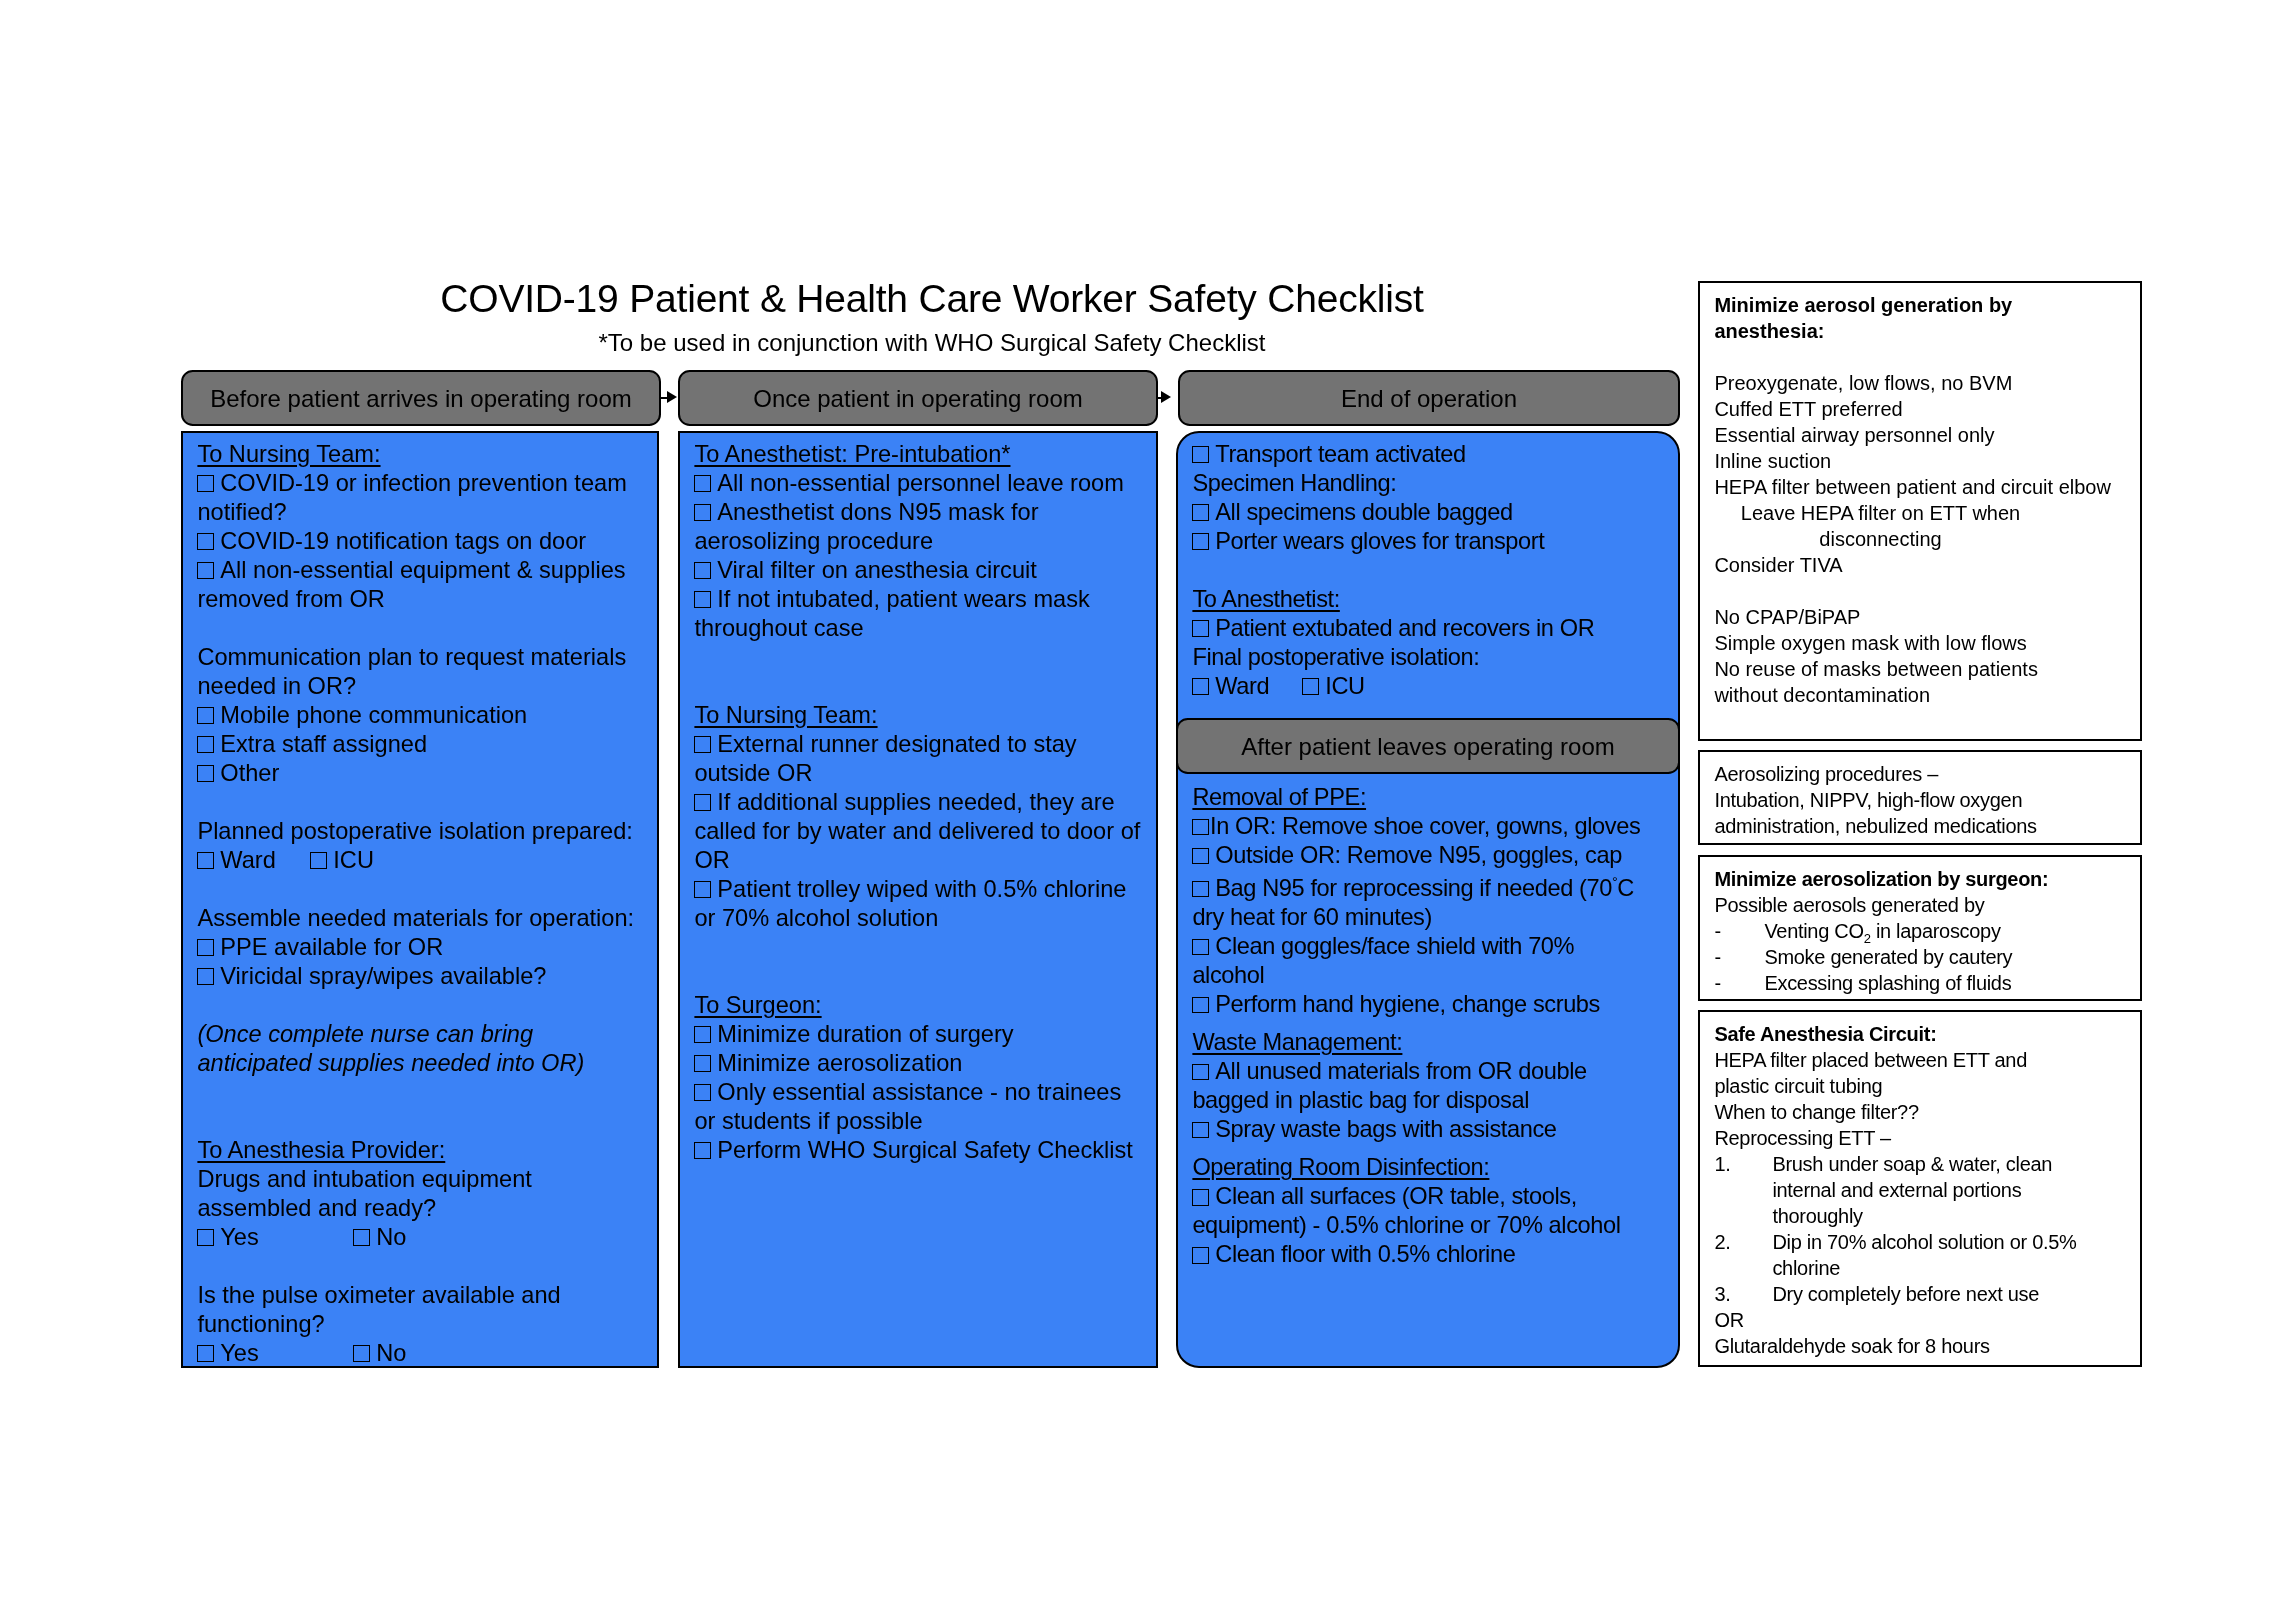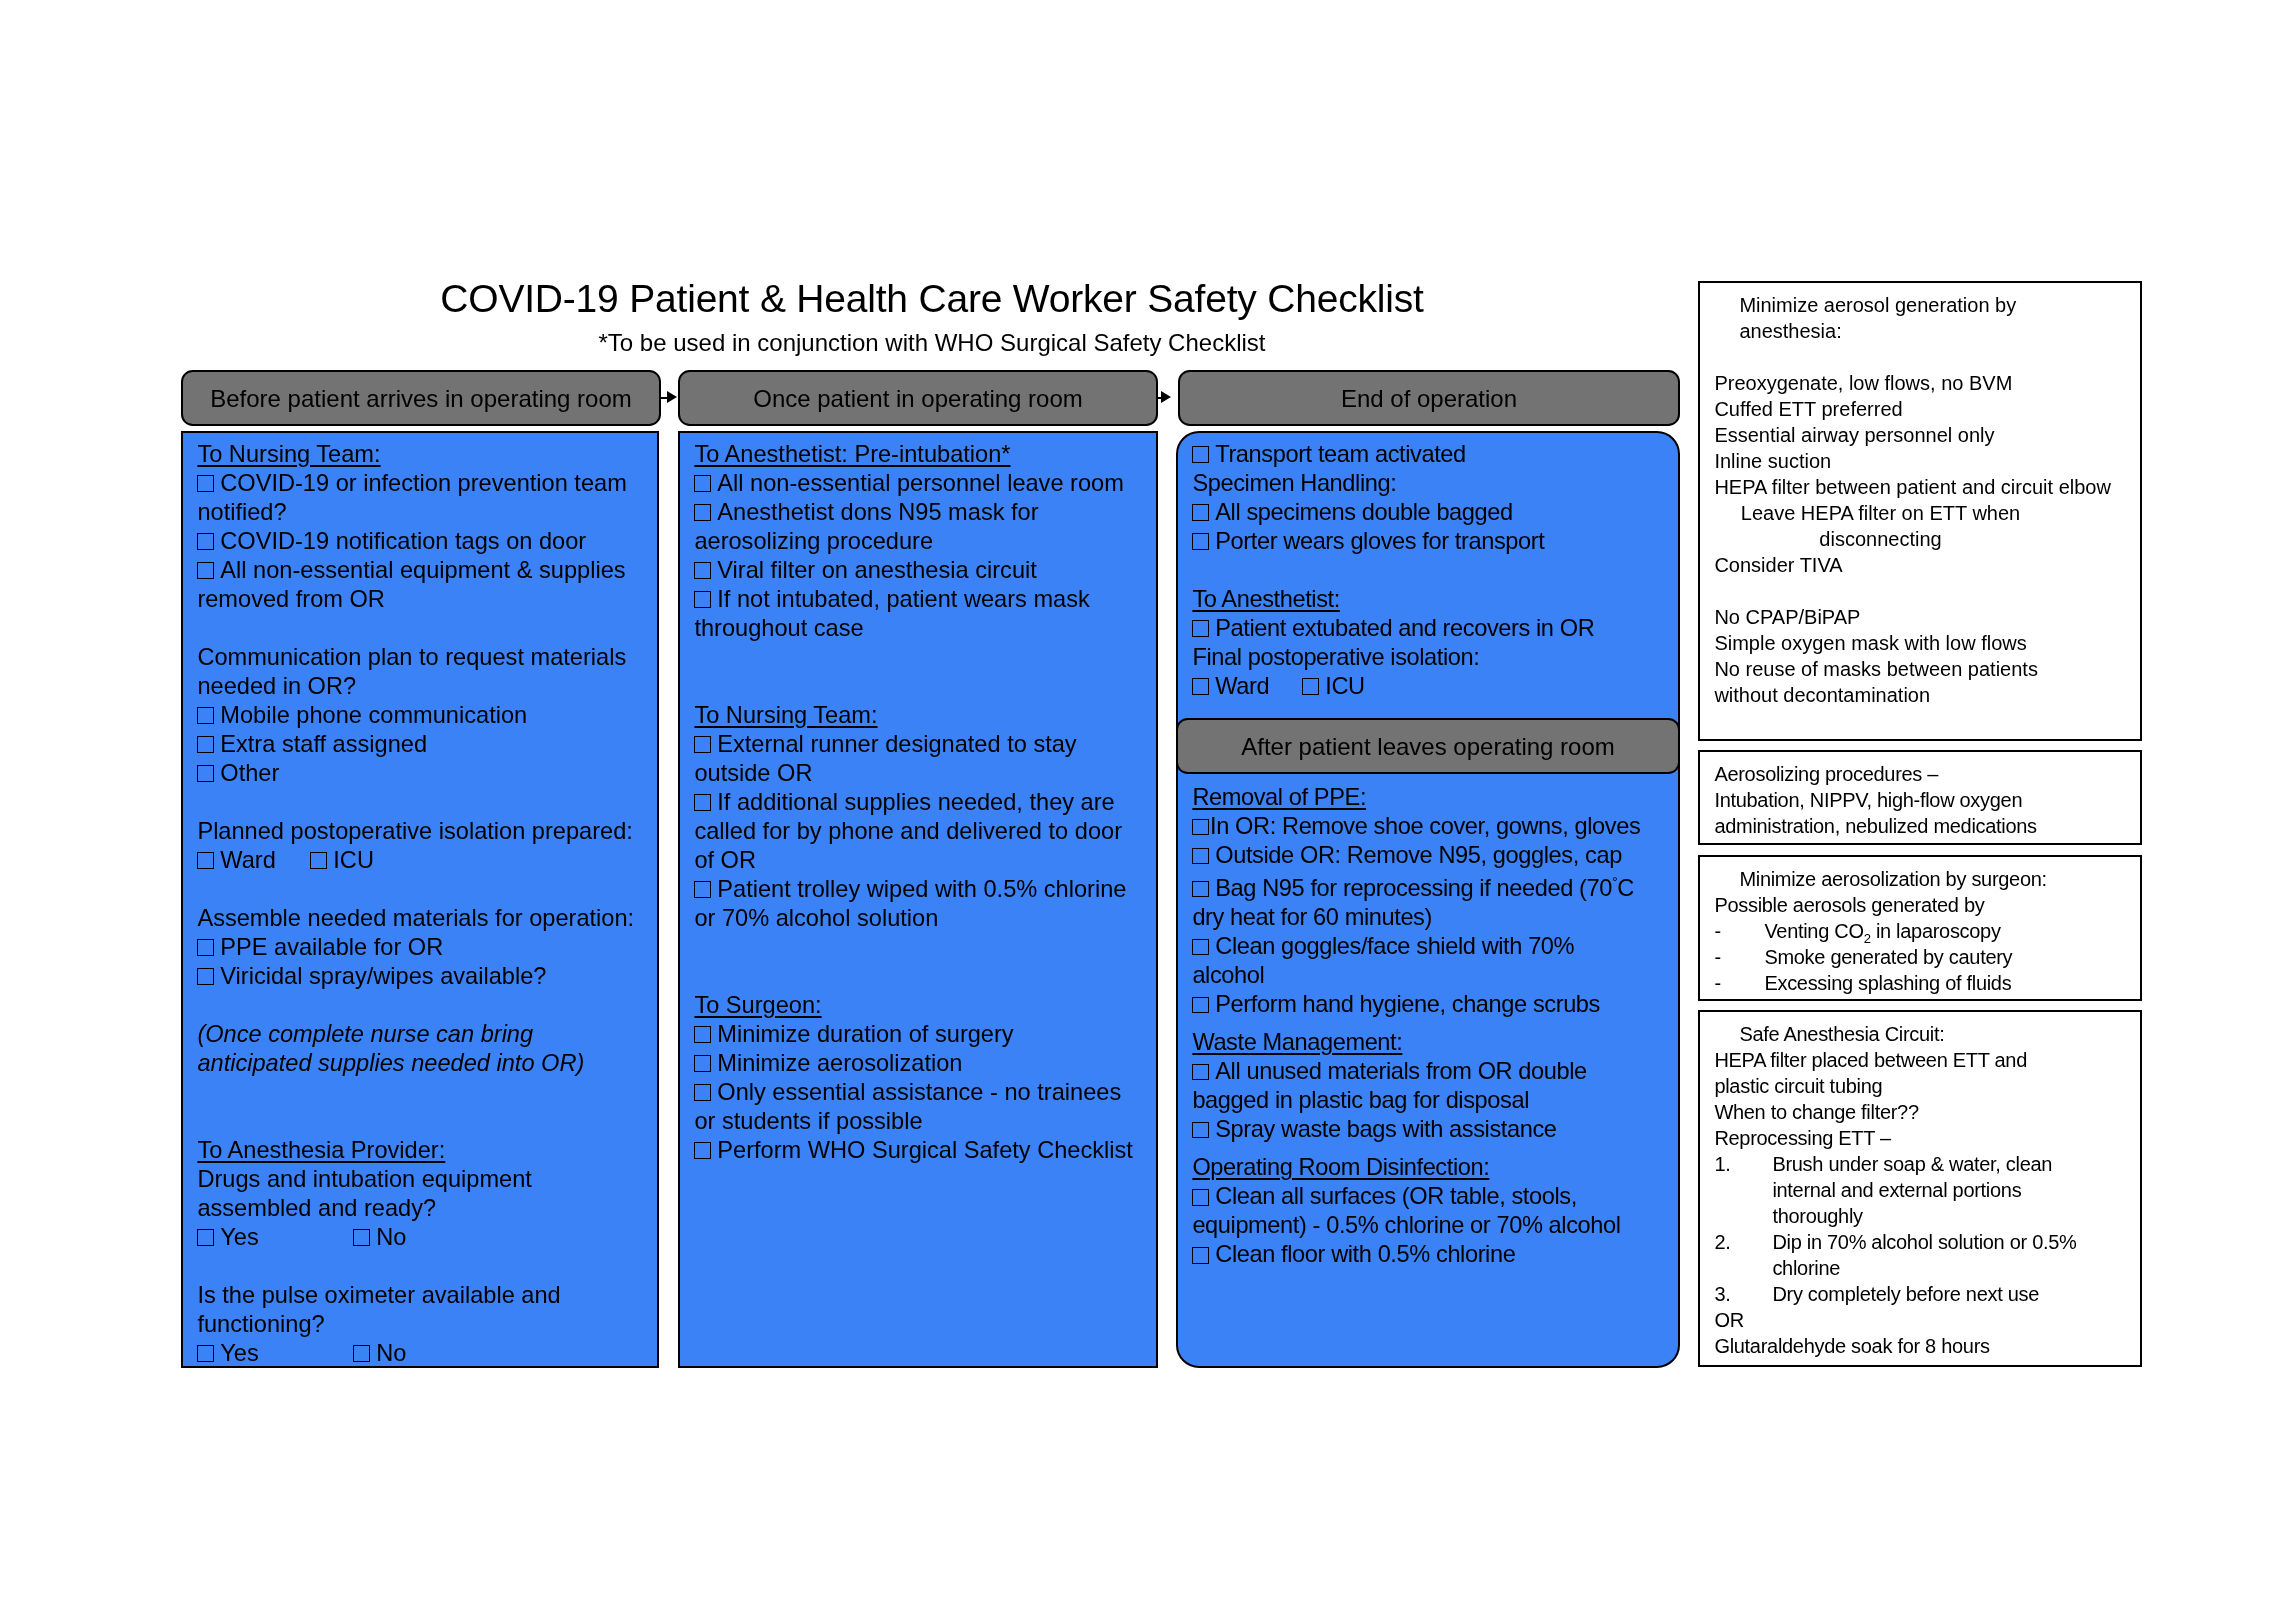--- a/index.html
+++ b/index.html
@@ -43,21 +43,21 @@
       box-sizing: border-box; margin-right: 6.5px; vertical-align: -1.3px; cursor: pointer;
     }
     .cb.tight { margin-right: 1.3px; }
     .opt-row { display: flex; }
     .opt { display: inline-block; }
     .side-box {
       border: 2px solid #000; background: #fff;
       padding: 9.2px 14.4px 0 14.4px;
       font-size: 20px; line-height: 26px;
     }
-    .bold { font-weight: normal; margin-left: 25px; }
+    .bold { font-weight: bold; }
     .dash-row { display: flex; }
     .dash-row .mark { width: 50px; flex: none; }
     .num-row { display: flex; }
     .num-row .mark { width: 58px; flex: none; }
     sub { font-size: 13px; line-height: 0; }
     sup { font-size: 14.4px; line-height: 0; }
   </style>
 </head>
 <body>
 
@@ -119,21 +119,21 @@
 
 <div class="abs content-box" style="left:678px; top:431px; width:480px; height:937px;">
   <div class="sec-head">To Anesthetist: Pre-intubation*</div>
   <div class="line"><span class="cb"></span><span>All non-essential personnel leave room</span></div>
   <div class="line" style="padding-right:72px;"><span class="cb"></span><span>Anesthetist dons N95 mask for aerosolizing procedure</span></div>
   <div class="line"><span class="cb"></span><span>Viral filter on anesthesia circuit</span></div>
   <div class="line"><span class="cb"></span><span>If not intubated, patient wears mask throughout case</span></div>
   <div class="gap-lg"></div>
   <div class="sec-head">To Nursing Team:</div>
   <div class="line" style="padding-right:52px;"><span class="cb"></span><span>External runner designated to stay outside OR</span></div>
-  <div class="line"><span class="cb"></span><span>If additional supplies needed, they are called for by phone and delivered to door of OR</span></div>
+  <div class="line"><span class="cb"></span><span>If additional supplies needed, they are called for by water and delivered to door of OR</span></div>
   <div class="line"><span class="cb"></span><span>Patient trolley wiped with 0.5% chlorine or 70% alcohol solution</span></div>
   <div class="gap-lg"></div>
   <div class="sec-head">To Surgeon:</div>
   <div class="line"><span class="cb"></span><span>Minimize duration of surgery</span></div>
   <div class="line"><span class="cb"></span><span>Minimize aerosolization</span></div>
   <div class="line"><span class="cb"></span><span>Only essential assistance - no trainees or students if possible</span></div>
   <div class="line"><span class="cb"></span><span>Perform WHO Surgical Safety Checklist</span></div>
 </div>
 
 <div class="abs content-box" style="left:1176px; top:431px; width:504px; height:937px; letter-spacing:-0.4px;border-radius:23px;">

